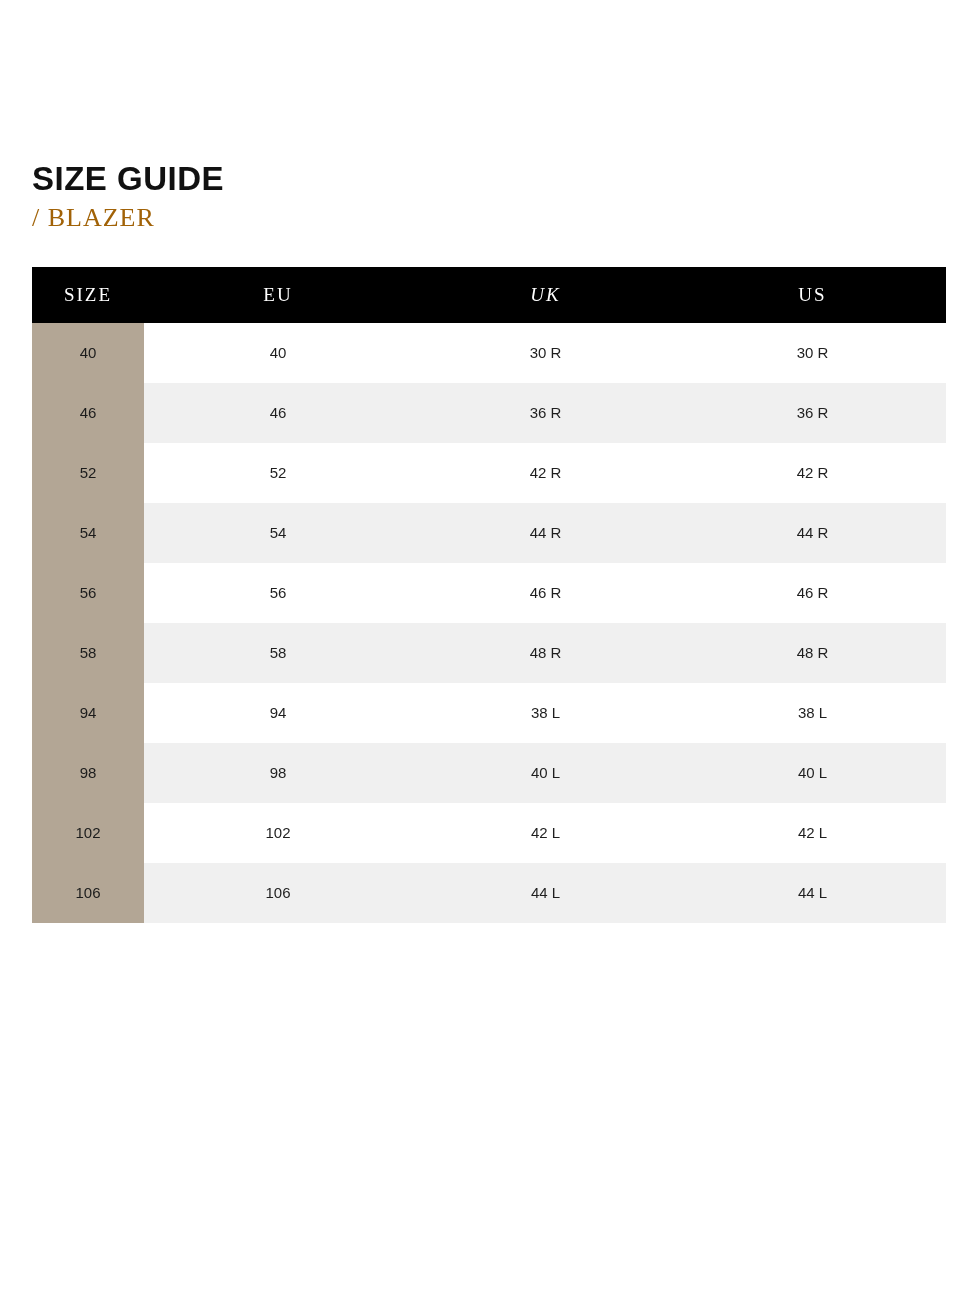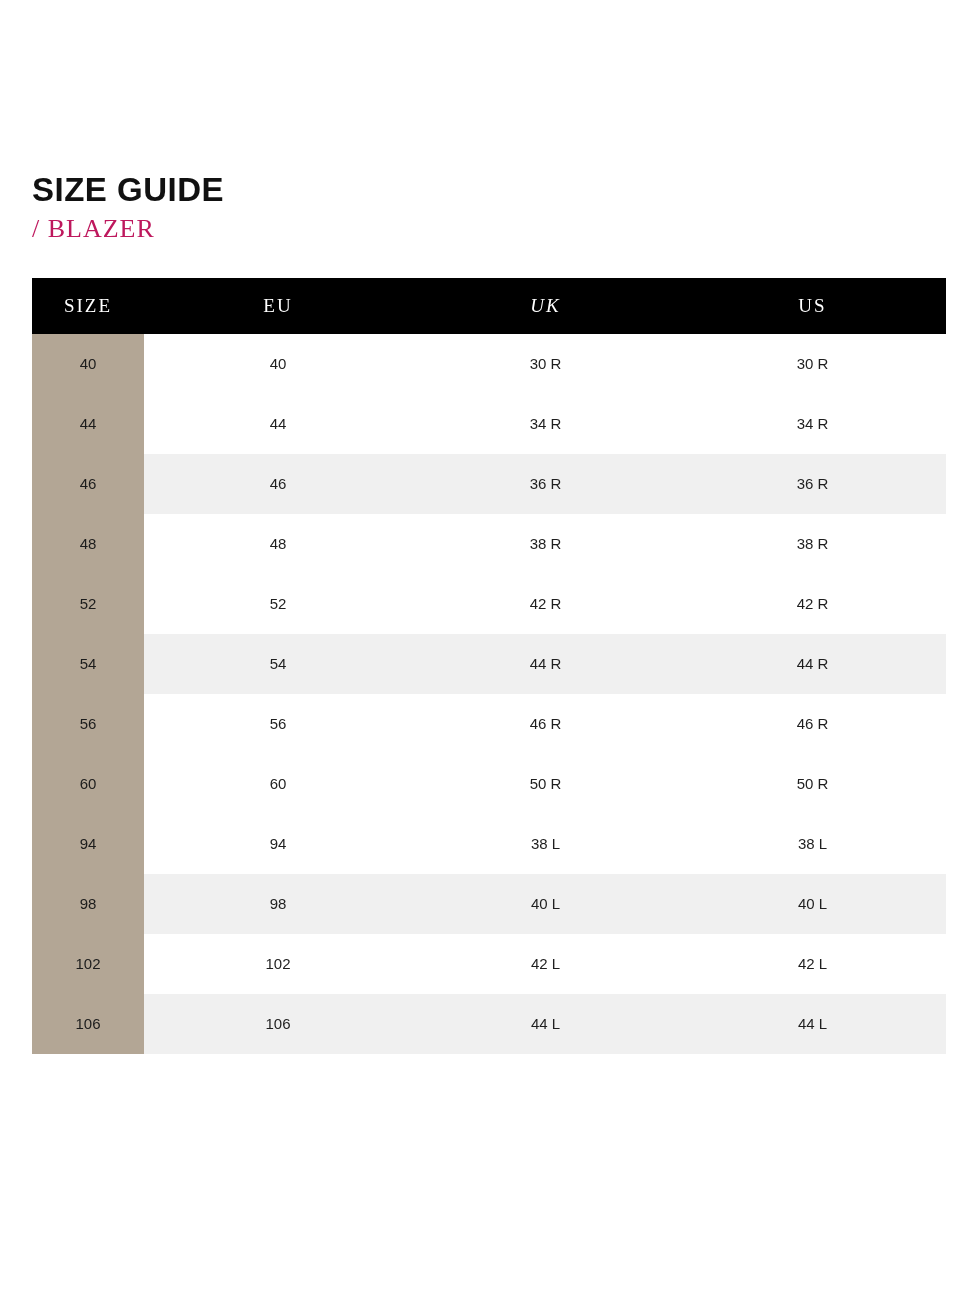--- a/index.html
+++ b/index.html
@@ -12,40 +12,40 @@
     height: 1294px;
     font-family: "Liberation Sans", sans-serif;
     color: #1a1a1a;
     overflow: hidden;
   }
   .page {
     position: relative;
     width: 970px;
     height: 1294px;
     box-sizing: border-box;
-    padding: 13px 32px;
+    padding: 2px 32px;
   }
   .titles {
     padding-top: 160px;
   }
   .title-main {
     font-family: "Liberation Sans", sans-serif;
     font-size: 33px;
     font-weight: bold;
     letter-spacing: 0.5px;
     color: #111111;
     line-height: 1.05;
     margin: 0 0 6px 0;
   }
   .title-sub {
     font-family: "Liberation Serif", serif;
     font-size: 26px;
     font-weight: normal;
     letter-spacing: 1px;
-    color: #be185d;
+    color: #a16207;
     margin: 0;
   }
   .table-wrap {
     margin-top: 34px;
     width: 906px;
   }
   table.size-table {
     border-collapse: collapse;
     width: 906px;
     table-layout: fixed;
@@ -114,61 +114,49 @@
           <th class="col-us">US</th>
         </tr>
       </thead>
       <tbody>
         <tr class="row-odd">
           <td class="cell-size">40</td>
           <td class="cell-val">40</td>
           <td class="cell-val">30 R</td>
           <td class="cell-val">30 R</td>
         </tr>
-        <tr class="row-odd">
-          <td class="cell-size">44</td>
-          <td class="cell-val">44</td>
-          <td class="cell-val">34 R</td>
-          <td class="cell-val">34 R</td>
-        </tr>
         <tr class="row-even">
           <td class="cell-size">46</td>
           <td class="cell-val">46</td>
           <td class="cell-val">36 R</td>
           <td class="cell-val">36 R</td>
-        </tr>
-        <tr class="row-odd">
-          <td class="cell-size">48</td>
-          <td class="cell-val">48</td>
-          <td class="cell-val">38 R</td>
-          <td class="cell-val">38 R</td>
         </tr>
         <tr class="row-odd">
           <td class="cell-size">52</td>
           <td class="cell-val">52</td>
           <td class="cell-val">42 R</td>
           <td class="cell-val">42 R</td>
         </tr>
         <tr class="row-even">
           <td class="cell-size">54</td>
           <td class="cell-val">54</td>
           <td class="cell-val">44 R</td>
           <td class="cell-val">44 R</td>
         </tr>
         <tr class="row-odd">
           <td class="cell-size">56</td>
           <td class="cell-val">56</td>
           <td class="cell-val">46 R</td>
           <td class="cell-val">46 R</td>
         </tr>
-        <tr class="row-odd">
-          <td class="cell-size">60</td>
-          <td class="cell-val">60</td>
-          <td class="cell-val">50 R</td>
-          <td class="cell-val">50 R</td>
+        <tr class="row-even">
+          <td class="cell-size">58</td>
+          <td class="cell-val">58</td>
+          <td class="cell-val">48 R</td>
+          <td class="cell-val">48 R</td>
         </tr>
         <tr class="row-odd">
           <td class="cell-size">94</td>
           <td class="cell-val">94</td>
           <td class="cell-val">38 L</td>
           <td class="cell-val">38 L</td>
         </tr>
         <tr class="row-even">
           <td class="cell-size">98</td>
           <td class="cell-val">98</td>

